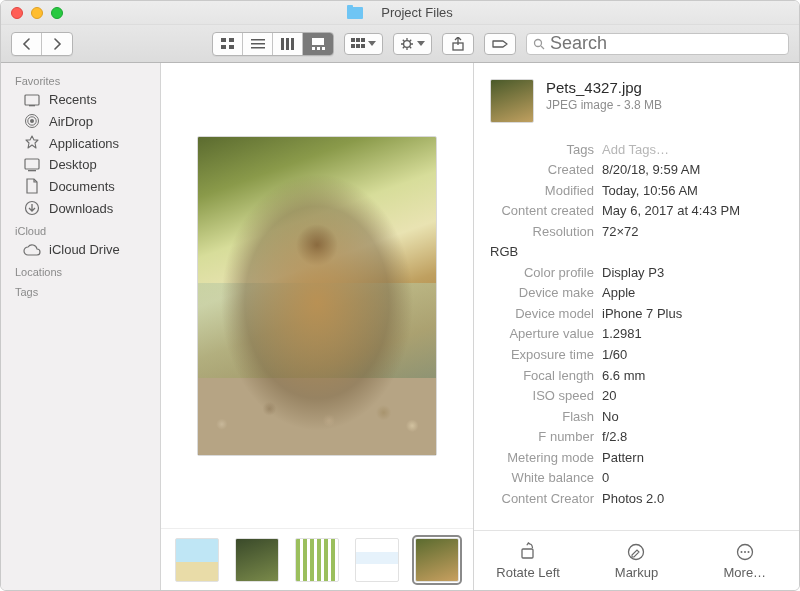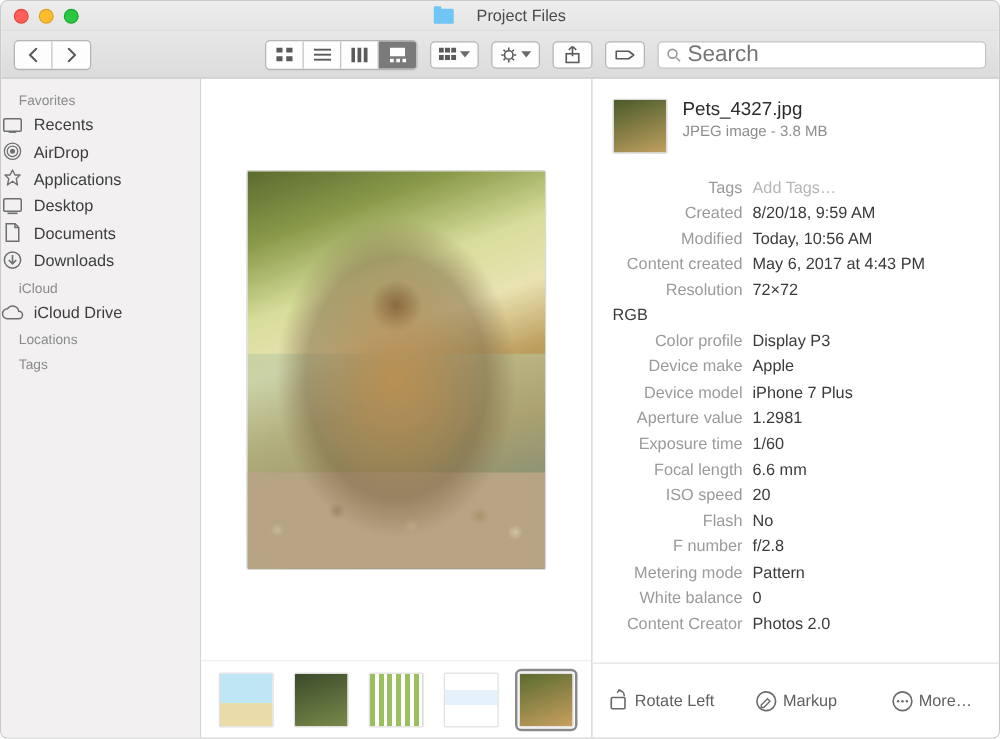--- a/index.html
+++ b/index.html
@@ -19,21 +19,21 @@
 .segbtn{width:30px;height:22px;display:flex;align-items:center;justify-content:center;border-right:1px solid #c4c4c4;color:#5a5a5a}
 .segbtn:last-child{border-right:none}
 .segbtn.active{background:#7a7a7a;color:#fff}
 .tbtn{height:22px;min-width:32px;border:1px solid #b4b4b4;border-radius:4px;background:#fdfdfd;display:flex;align-items:center;justify-content:center;padding:0 6px;color:#5a5a5a}
 .tflex{flex:1}
 .search{flex:0 0 250px;height:22px;border:1px solid #c4c4c4;border-radius:4px;background:#fff;display:flex;align-items:center;padding:0 6px;color:#9a9a9a;gap:5px}
 .search input{border:none;outline:none;flex:1;font-size:18px;background:transparent}
 .body{flex:1;display:flex;min-height:0}
 .sidebar{width:160px;background:#f2f0f1;border-right:1px solid #d4d4d4;padding:6px 0;overflow:auto}
 .side-head{color:#8b8b8b;font-size:11px;padding:6px 14px 2px}
-.side-item{display:flex;align-items:center;gap:8px;padding:3px 0;color:#3d3d3d;font-size:13px}
+.side-item{display:flex;align-items:center;gap:8px;padding:3px 22px;color:#3d3d3d;font-size:13px}
 .side-ic{width:18px;display:flex;justify-content:center;color:#6f6f6f}
 .main{flex:1;display:flex;flex-direction:column;background:#fff;min-width:0}
 .preview{flex:1;display:flex;align-items:center;justify-content:center;padding:18px}
 .preview-img{width:240px;height:320px;border:1px solid #d9d9d9;border-radius:2px;background:linear-gradient(160deg,#5b6b2f 0%,#8a9a4a 15%,#d7dd9a 30%,#e9e3b2 42%,#bfa060 55%,#a87c3d 68%,#7a6a4a 80%,#5d5a44 100%);position:relative;overflow:hidden}
 .preview-img::after{content:"";position:absolute;inset:0;background:radial-gradient(ellipse 120px 160px at 50% 52%,rgba(184,140,78,.9),rgba(120,98,64,.5) 60%,transparent 80%),radial-gradient(circle 30px at 50% 34%,#6a4e2e,transparent 70%)}
 .preview-img .water{position:absolute;left:0;right:0;top:46%;bottom:18%;background:linear-gradient(#b7c8a1,#9fb492);opacity:.55}
 .preview-img .rocks{position:absolute;left:0;right:0;bottom:0;height:24%;background:radial-gradient(circle 8px at 10% 60%,#c8b89a,transparent 70%),radial-gradient(circle 10px at 30% 40%,#9e8a6a,transparent 70%),radial-gradient(circle 9px at 55% 55%,#c4b090,transparent 70%),radial-gradient(circle 11px at 78% 45%,#a8946e,transparent 70%),radial-gradient(circle 9px at 90% 62%,#d2c2a0,transparent 70%),#b6a484}
 .thumbs{height:62px;border-top:1px solid #eee;display:flex;align-items:center;justify-content:center;gap:16px;padding:0 10px}
 .thumb{width:44px;height:44px;border:1px solid #e1e1e1;border-radius:2px;background:#fafafa;position:relative;overflow:hidden}
 .thumb.sel{outline:2px solid #8a8a8a;outline-offset:1px}
@@ -46,21 +46,21 @@
 .insp-head{display:flex;gap:12px;padding:16px 16px 12px;align-items:flex-start}
 .insp-thumb{width:44px;height:44px;border:1px solid #d9d9d9;border-radius:2px;background:linear-gradient(160deg,#4a5a2a,#c0a060);flex-shrink:0}
 .insp-title{font-size:15px;color:#2b2b2b;margin-bottom:2px}
 .insp-sub{font-size:12px;color:#8d8d8d}
 .meta{flex:1;overflow:auto;padding:4px 16px 8px}
 .meta-row{display:flex;padding:1.5px 0;font-size:12px;line-height:1.35}
 .meta-k{width:112px;text-align:right;color:#9a9a9a;padding-right:8px;flex-shrink:0}
 .meta-v{color:#3a3a3a;flex:1}
 .meta-v.ph{color:#b6b6b6}
 .insp-actions{height:60px;border-top:1px solid #e3e3e3;display:flex}
-.act{flex:1;display:flex;flex-direction:row;align-items:center;justify-content:center;gap:3px;color:#5f5f5f;font-size:11px}
+.act{flex:1;display:flex;flex-direction:column;align-items:center;justify-content:center;gap:3px;color:#5f5f5f;font-size:11px}
 .act svg{width:20px;height:20px}
 svg{display:block}
 .chev{width:0;height:0;border-left:4px solid transparent;border-right:4px solid transparent;border-top:5px solid #6a6a6a;margin-left:3px}
 </style>
 </head>
 <body>
 
 <div class="window">
 
   <div class="titlebar">

